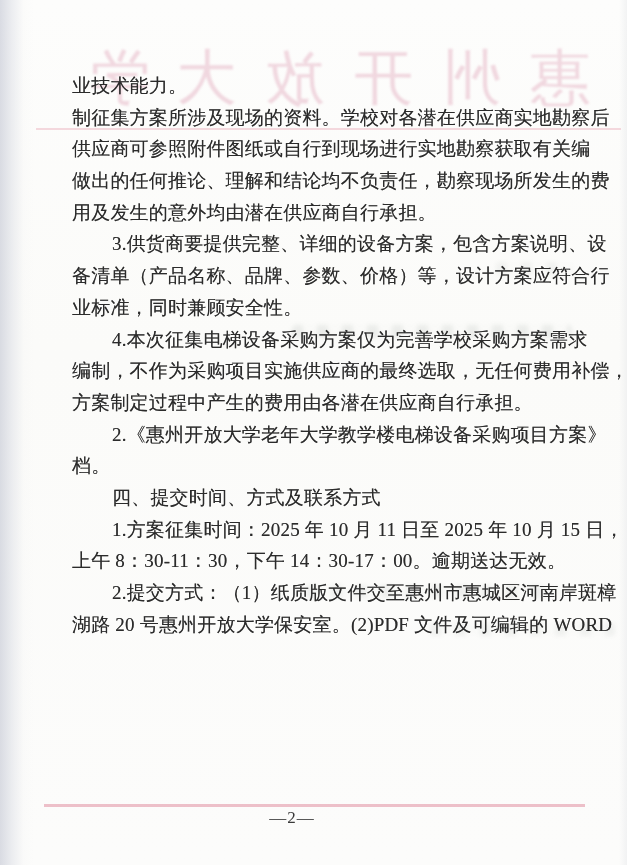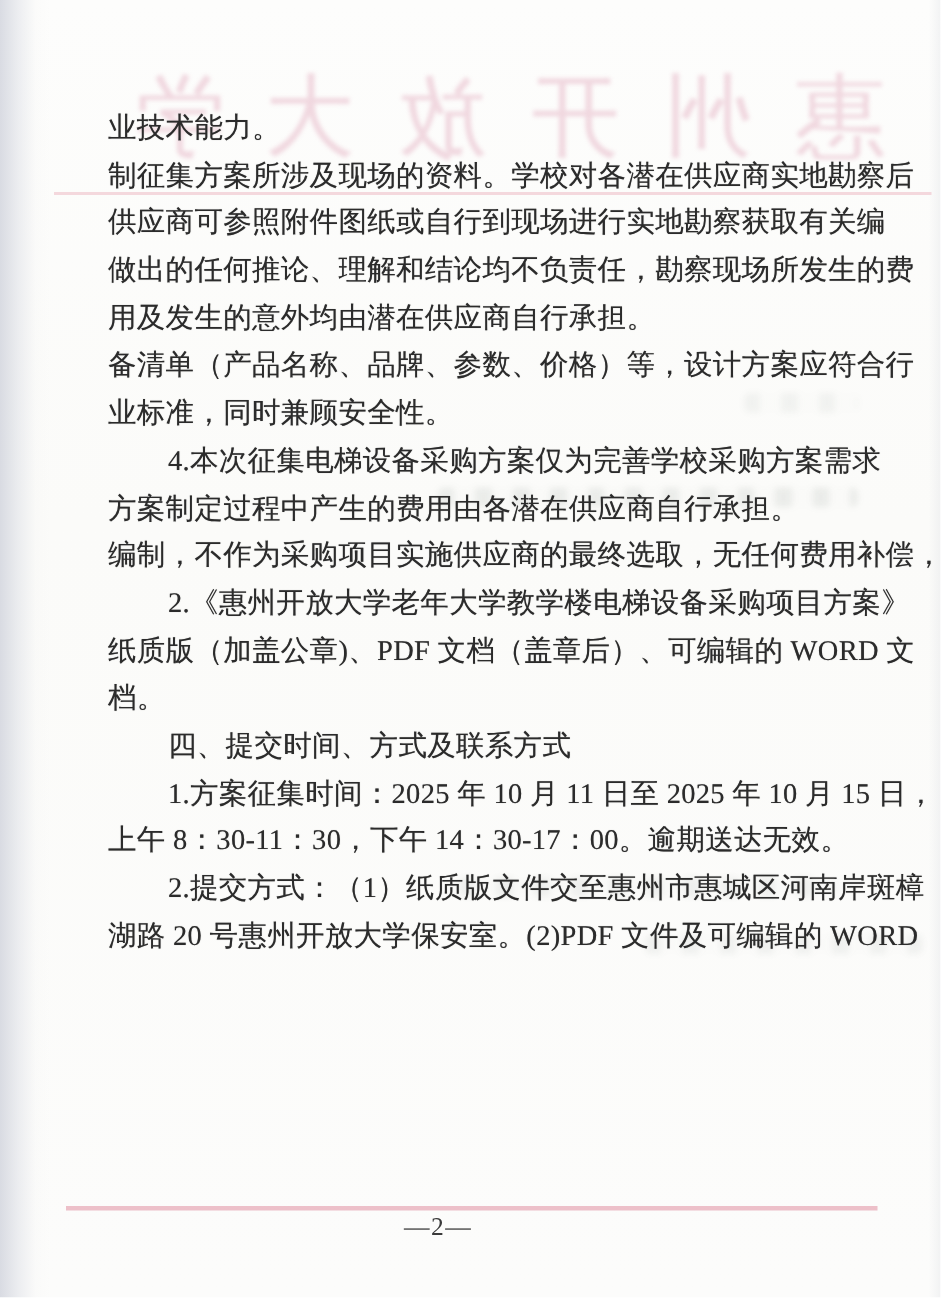--- a/index.html
+++ b/index.html
@@ -125,27 +125,27 @@
   <div class="smudge smudge-2"></div>
   <div class="smudge smudge-3"></div>
   <div class="smudge smudge-4"></div>
 
   <div class="doc-body">
       <div class="text-line">业技术能力。</div>
       <div class="text-line">制征集方案所涉及现场的资料。学校对各潜在供应商实地勘察后</div>
       <div class="text-line">供应商可参照附件图纸或自行到现场进行实地勘察获取有关编</div>
       <div class="text-line">做出的任何推论、理解和结论均不负责任，勘察现场所发生的费</div>
       <div class="text-line">用及发生的意外均由潜在供应商自行承担。</div>
+      <div class="text-line indent">3.供货商要提供完整、详细的设备方案，包含方案说明、设</div>
       <div class="text-line">备清单（产品名称、品牌、参数、价格）等，设计方案应符合行</div>
       <div class="text-line">业标准，同时兼顾安全性。</div>
       <div class="text-line indent">4.本次征集电梯设备采购方案仅为完善学校采购方案需求</div>
+      <div class="text-line">编制，不作为采购项目实施供应商的最终选取，无任何费用补偿，</div>
       <div class="text-line">方案制定过程中产生的费用由各潜在供应商自行承担。</div>
-      <div class="text-line">编制，不作为采购项目实施供应商的最终选取，无任何费用补偿，</div>
       <div class="text-line indent">2.《惠州开放大学老年大学教学楼电梯设备采购项目方案》</div>
-      <div class="text-line">纸质版（加盖公章)、PDF 文档（盖章后）、可编辑的 WORD 文</div>
       <div class="text-line">档。</div>
       <div class="text-line indent">四、提交时间、方式及联系方式</div>
       <div class="text-line indent">1.方案征集时间：2025 年 10 月 11 日至 2025 年 10 月 15 日，</div>
       <div class="text-line">上午 8：30-11：30，下午 14：30-17：00。逾期送达无效。</div>
       <div class="text-line indent">2.提交方式：（1）纸质版文件交至惠州市惠城区河南岸斑樟</div>
       <div class="text-line">湖路 20 号惠州开放大学保安室。(2)PDF 文件及可编辑的 WORD</div>
     </div>
 
   <div class="page-number">—2—</div>
 

